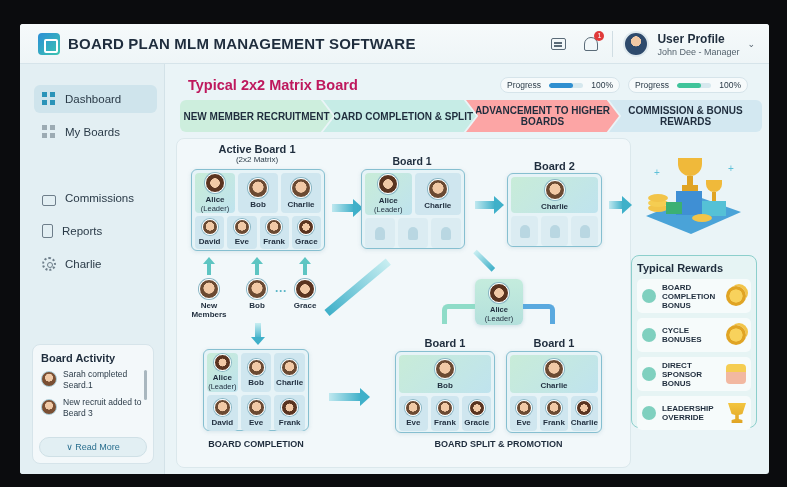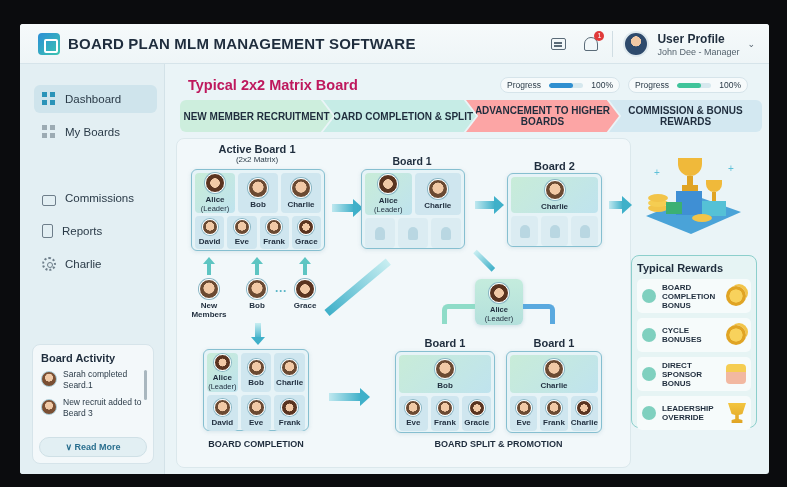--- a/index.html
+++ b/index.html
@@ -30,21 +30,21 @@
 .ic-tree:after{content:"";position:absolute;left:0;top:4px;width:3px;height:3px;border:1.5px solid #6e7e8a;border-radius:50%;box-shadow:5px 0 0 -0px #e3eff3,5px 0 0 1.5px #6e7e8a,10px 0 0 1.5px #6e7e8a}
 .ic-brief{border:1.5px solid #6e7e8a;border-radius:2px;height:11px;top:2px}
 .ic-doc{border:1.5px solid #6e7e8a;border-radius:2px;width:11px}
 .ic-gear{border:2px dotted #6e7e8a;border-radius:50%}
 .ic-gear:after{content:"";position:absolute;left:3px;top:3px;width:4px;height:4px;border:1.5px solid #6e7e8a;border-radius:50%}
 .activity{position:absolute;left:12px;top:280px;width:122px;height:120px;background:#f3f8fa;border:1px solid #d6e4ea;border-radius:8px;padding:7px 8px}
 .activity h4{font-size:11px;font-weight:bold;color:#1f2d3d;margin-bottom:5px}
 .act-item{display:flex;align-items:flex-start;margin-bottom:6px;font-size:8.5px;line-height:11px;color:#2a3a47}
 .act-av{width:16px;height:16px;border-radius:50%;background:radial-gradient(circle at 50% 40%,#f0c9a6 35%,#7a4f33 38%);border:1px solid #a8c8d3;margin-right:6px;flex-shrink:0;margin-top:2px}
 .scrollbar{position:absolute;right:6px;top:25px;width:3px;height:30px;background:#a9b7bf;border-radius:2px}
-.readmore{position:absolute;left:6px;bottom:6px;width:108px;height:20px;border-radius:10px;background:#e2eff3;border:1px solid #cfe0e6;text-align:center;line-height:18px;font-size:9px;color:#2a6f8f;font-weight:bold}
+.readmore{position:absolute;left:6px;bottom:6px;width:108px;height:20px;border-radius:10px;background:#e2eff3;border:1px solid #cfe0e6;text-align:center;line-height:18px;font-size:9px;color:#2a6f8f;font-weight:normal}
 .main{position:absolute;left:153px;top:48px;width:590px;height:398px}
 .pagetitle{position:absolute;left:15px;top:5px;font-size:14.5px;font-weight:bold;color:#be185d}
 .progress{position:absolute;top:5px;height:16px;border-radius:8px;background:#f6fafb;border:1px solid #d6e4ea;display:flex;align-items:center;padding:0 6px;font-size:8.5px;color:#2a3a47}
 .bar{width:52px;height:5px;border-radius:3px;background:#d6e8ee;margin:0 8px;position:relative;overflow:hidden}
 .bar i{position:absolute;left:0;top:0;height:5px;width:70%;border-radius:3px}
 .pct{margin-left:auto}
 .steps{position:absolute;left:7px;top:28px;width:582px;height:32px;display:flex}
 .step{flex:1;display:flex;align-items:center;justify-content:center;text-align:center;font-size:10px;font-weight:bold;color:#1f2d3d;line-height:11px;clip-path:polygon(0 0,92% 0,100% 50%,92% 100%,0 100%,8% 50%);margin-right:-10px}
 .step:first-child{clip-path:polygon(0 0,92% 0,100% 50%,92% 100%,0 100%);border-radius:6px 0 0 6px}
 .step:last-child{clip-path:polygon(0 0,100% 0,100% 100%,0 100%,8% 50%);border-radius:0 6px 6px 0;margin-right:0}

